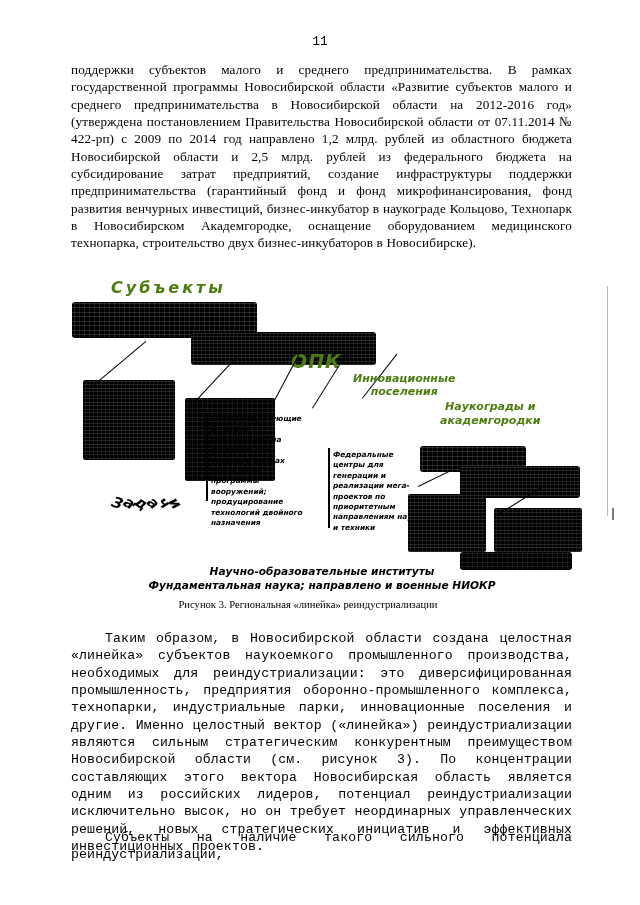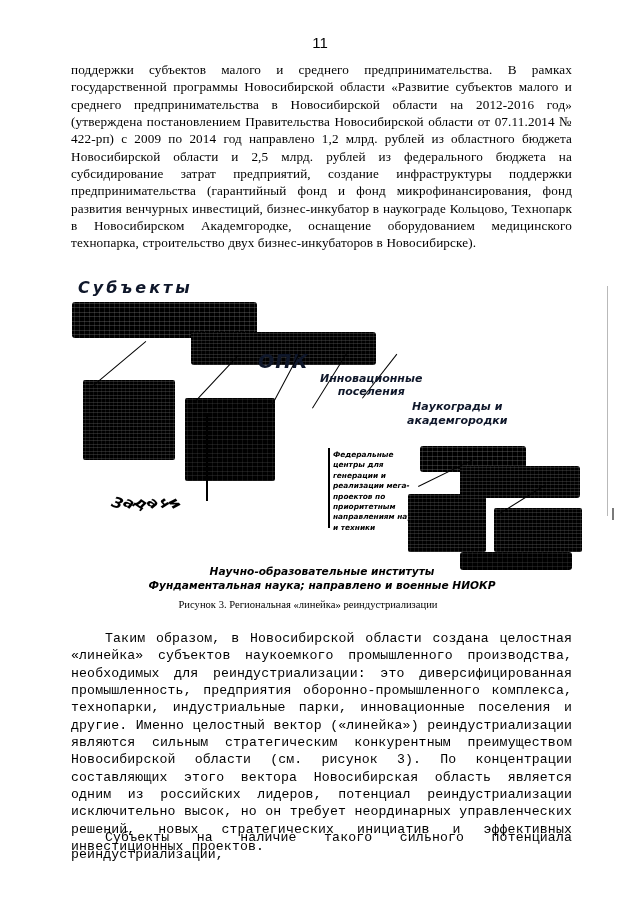--- a/index.html
+++ b/index.html
@@ -22,22 +22,22 @@
     height: 905px;
     box-sizing: border-box;
     padding: 0;
   }
   .page-number {
     position: absolute;
     top: 34px;
     left: 0;
     width: 640px;
     text-align: center;
-    font-size: 15px;
-    font-family: Liberation Sans, sans-serif;
+    font-size: 13px;
+    font-family: Liberation Mono, monospace;
   }
   .body-text {
     position: absolute;
     left: 71px;
     width: 501px;
     font-size: 13.2px;
     line-height: 17.35px;
     text-align: justify;
     text-justify: inter-word;
     font-family: "Liberation Serif", "DejaVu Serif", serif;
@@ -60,21 +60,22 @@
     left: 62px;
     top: 276px;
     width: 520px;
     height: 340px;
   }
   .fig-title {
     position: absolute;
     font-family: "DejaVu Sans", "Liberation Sans", sans-serif;
     font-weight: bold;
     font-style: italic;
-    color: #0f172a;
+    color: #4d7c0f;
+    margin-left: 33px;
   }
   .redbox {
     position: absolute;
     background: #000000;
     border-radius: 3px;
   }
   .redbox.rough {
     border-radius: 2px;
   }
   
@@ -206,20 +207,21 @@
     <div class="connector" style="left:250px; top:132px; width:66px; transform:rotate(-58deg);"></div>
     <div class="connector" style="left:300px; top:122px; width:56px; transform:rotate(-52deg);"></div>
 
     <div class="fig-title" style="left:345px; top:124px; font-size:11px; line-height:14px; text-align:center; white-space:pre-line;">Наукограды и
 академгородки</div>
 
     <div class="fig-title" style="left:258px; top:96px; font-size:11px; line-height:13px; text-align:center; white-space:pre-line;">Инновационные
 поселения</div>
 
     <div class="notebar" style="left:144px; top:137px; height:88px;"></div>
+    <div class="notetext" style="left:149px; top:138px; width:94px;">Системообразующие функции (кооперация) на федеральном уровне, в рамках реализации программы вооружений; продуцирование технологий двойного назначения</div>
 
     <div class="notebar" style="left:266px; top:172px; height:80px;"></div>
     <div class="notetext" style="left:271px; top:174px; width:92px;">Федеральные центры для генерации и реализации мега-проектов по приоритетным направлениям науки и техники</div>
 
     <div class="redbox" style="left:358px; top:170px; width:106px; height:26px;">
       <div class="speckle"></div>
     </div>
 
     <div class="redbox" style="left:398px; top:190px; width:120px; height:32px;">
       <div class="speckle dense"></div>

